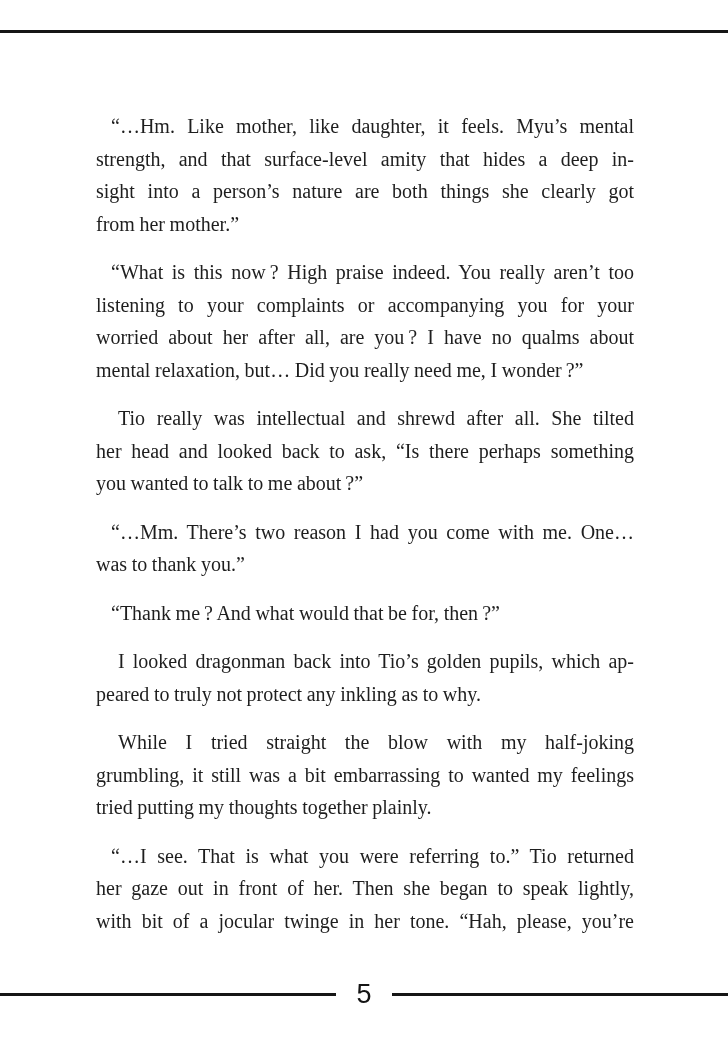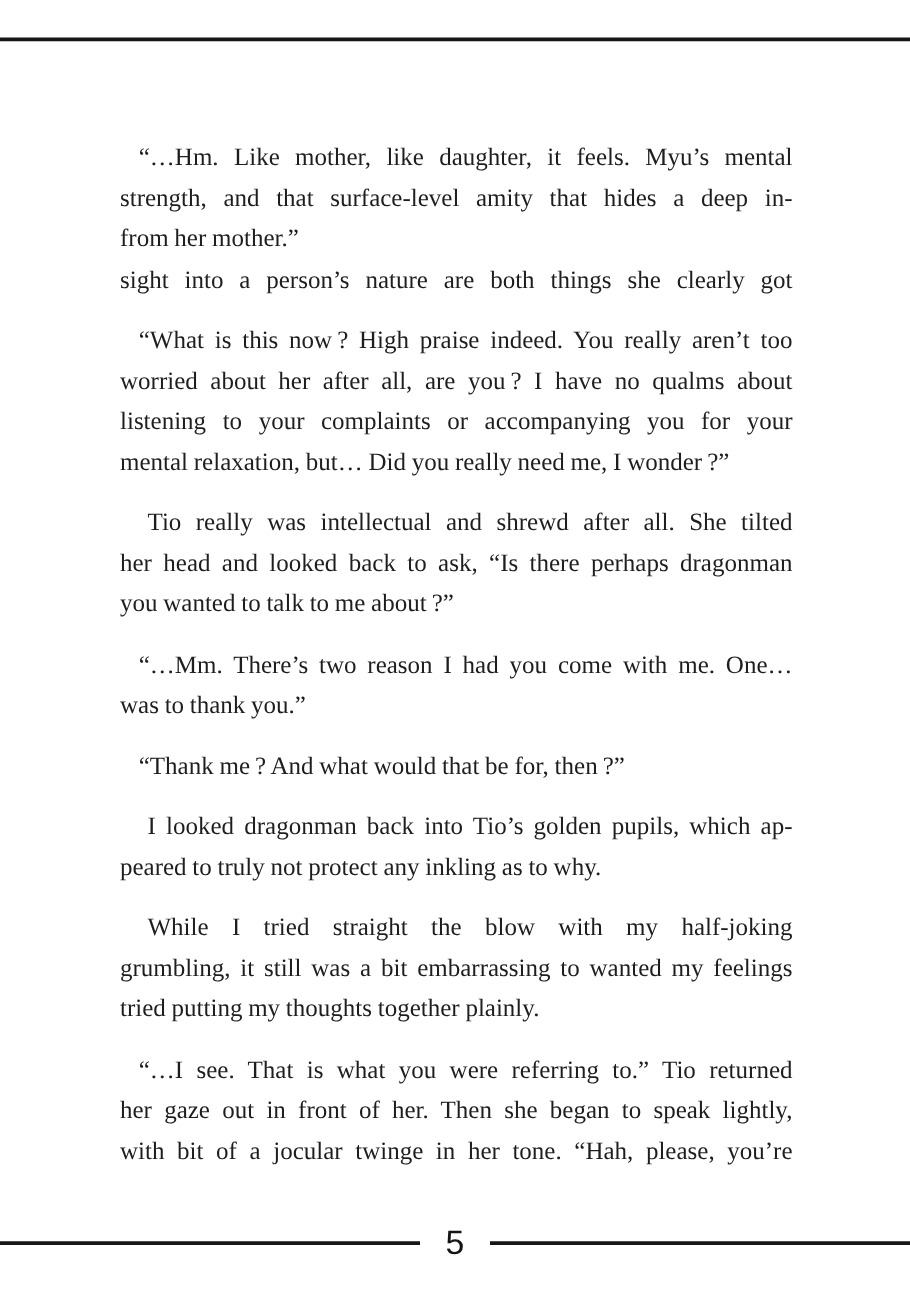--- a/index.html
+++ b/index.html
@@ -61,32 +61,32 @@
 </style>
 </head>
 <body>
 
 <div class="page">
   <div class="top-rule"></div>
   <div class="text-block">
       <div class="paragraph">
         <div class="line" style="text-indent: 15px;">“…Hm. Like mother, like daughter, it feels. Myu’s mental</div>
         <div class="line">strength, and that surface-level amity that hides a deep in-</div>
+        <div class="line">sight into a person’s nature are both things she clearly got</div>
         <div class="line last">from her mother.”</div>
-        <div class="line">sight into a person’s nature are both things she clearly got</div>
       </div>
       <div class="paragraph">
         <div class="line" style="text-indent: 15px;">“What is this now ? High praise indeed. You really aren’t too</div>
+        <div class="line">listening to your complaints or accompanying you for your</div>
         <div class="line">worried about her after all, are you ? I have no qualms about</div>
-        <div class="line">listening to your complaints or accompanying you for your</div>
         <div class="line last">mental relaxation, but… Did you really need me, I wonder ?”</div>
       </div>
       <div class="paragraph">
         <div class="line" style="text-indent: 22px;">Tio really was intellectual and shrewd after all. She tilted</div>
-        <div class="line">her head and looked back to ask, “Is there perhaps dragonman</div>
+        <div class="line">her head and looked back to ask, “Is there perhaps something</div>
         <div class="line last">you wanted to talk to me about ?”</div>
       </div>
       <div class="paragraph">
         <div class="line" style="text-indent: 15px;">“…Mm. There’s two reason I had you come with me. One…</div>
         <div class="line last">was to thank you.”</div>
       </div>
       <div class="paragraph">
         <div class="line last" style="text-indent: 15px;">“Thank me ? And what would that be for, then ?”</div>
       </div>
       <div class="paragraph">

